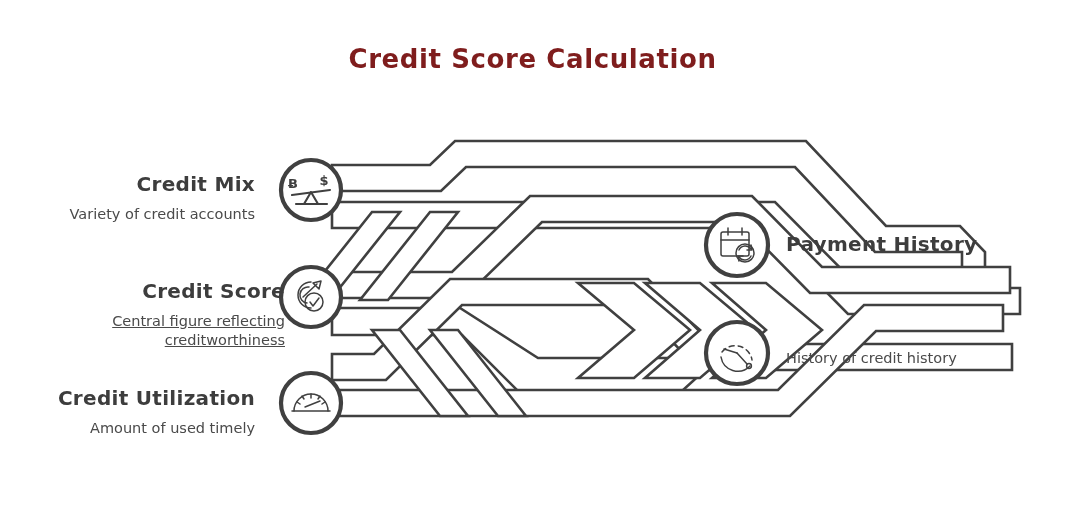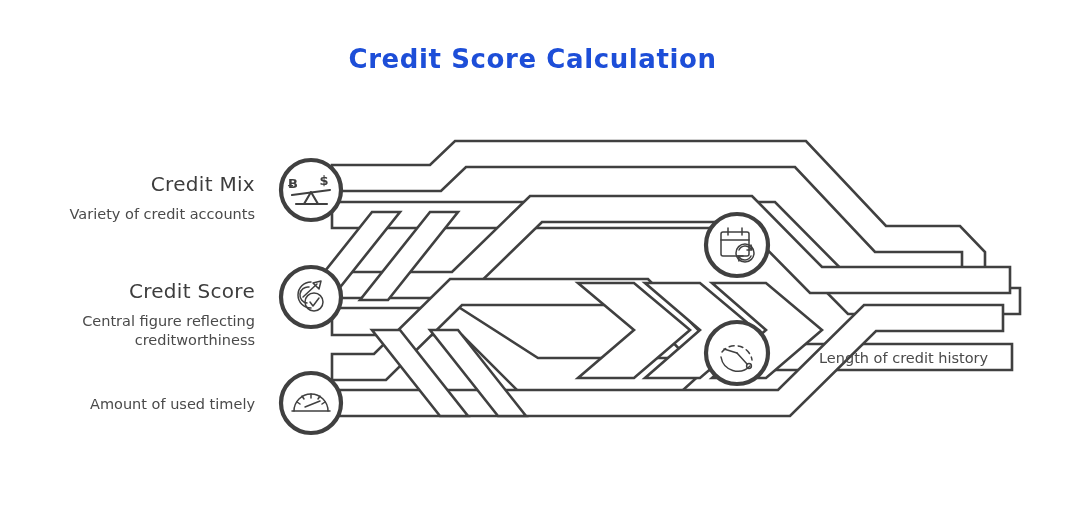--- a/index.html
+++ b/index.html
@@ -21,48 +21,47 @@
     height: 531px;
   }
   .title {
     position: absolute;
     left: 0;
     top: 44px;
     width: 1065px;
     text-align: center;
     font-size: 26px;
     font-weight: bold;
-    color: #1d4ed8;
+    color: #7f1d1d;
     letter-spacing: 0.6px;
   }
   .node-label {
     position: absolute;
     color: #3d3d3d;
   }
   .node-title {
     font-size: 20px;
-    font-weight: normal;
+    font-weight: bold;
     letter-spacing: 0.3px;
     line-height: 24px;
     white-space: nowrap;
   }
   .node-desc {
     font-size: 14.5px;
     font-weight: normal;
     color: #4a4a4a;
     line-height: 19px;
     margin-top: 9px;
-    margin-left: 33px;
   }
   .left-label { text-align: right; }
   .right-label { text-align: left; }
 
   
   #lbl-credit-mix   { right: 810px; top: 172px; }
-  #lbl-credit-score { right: 810px; top: 279px; }
+  #lbl-credit-score { right: 780px; top: 279px; }
   #lbl-credit-util  { right: 810px; top: 386px; }
 
   
   #lbl-payment-history { left: 786px; top: 232px; }
   #lbl-age-accounts    { left: 786px; top: 340px; }
 
   svg.diagram {
     position: absolute;
     left: 0;
     top: 0;
@@ -290,27 +289,29 @@
     </g>
   </svg>
 
   <div class="node-label left-label" id="lbl-credit-mix">
     <div class="node-title">Credit Mix</div>
     <div class="node-desc">Variety of credit accounts</div>
   </div>
 
   <div class="node-label left-label" id="lbl-credit-score">
     <div class="node-title">Credit Score</div>
-    <div class="node-desc" style="max-width:200px; margin-left:auto;">Central figure reflecting creditworthiness</div>
+    <div class="node-desc" style="max-width:200px; margin-left:auto;text-decoration:underline;">Central figure reflecting creditworthiness</div>
   </div>
 
   <div class="node-label left-label" id="lbl-credit-util">
+    <div class="node-title">Credit Utilization</div>
     <div class="node-desc">Amount of used timely</div>
   </div>
 
   <div class="node-label right-label" id="lbl-payment-history">
+    <div class="node-title">Payment History</div>
   </div>
 
   <div class="node-label right-label" id="lbl-age-accounts">
-    <div class="node-desc">Length of credit history</div>
+    <div class="node-desc">History of credit history</div>
   </div>
 
 </div>
 
 </body></html>

